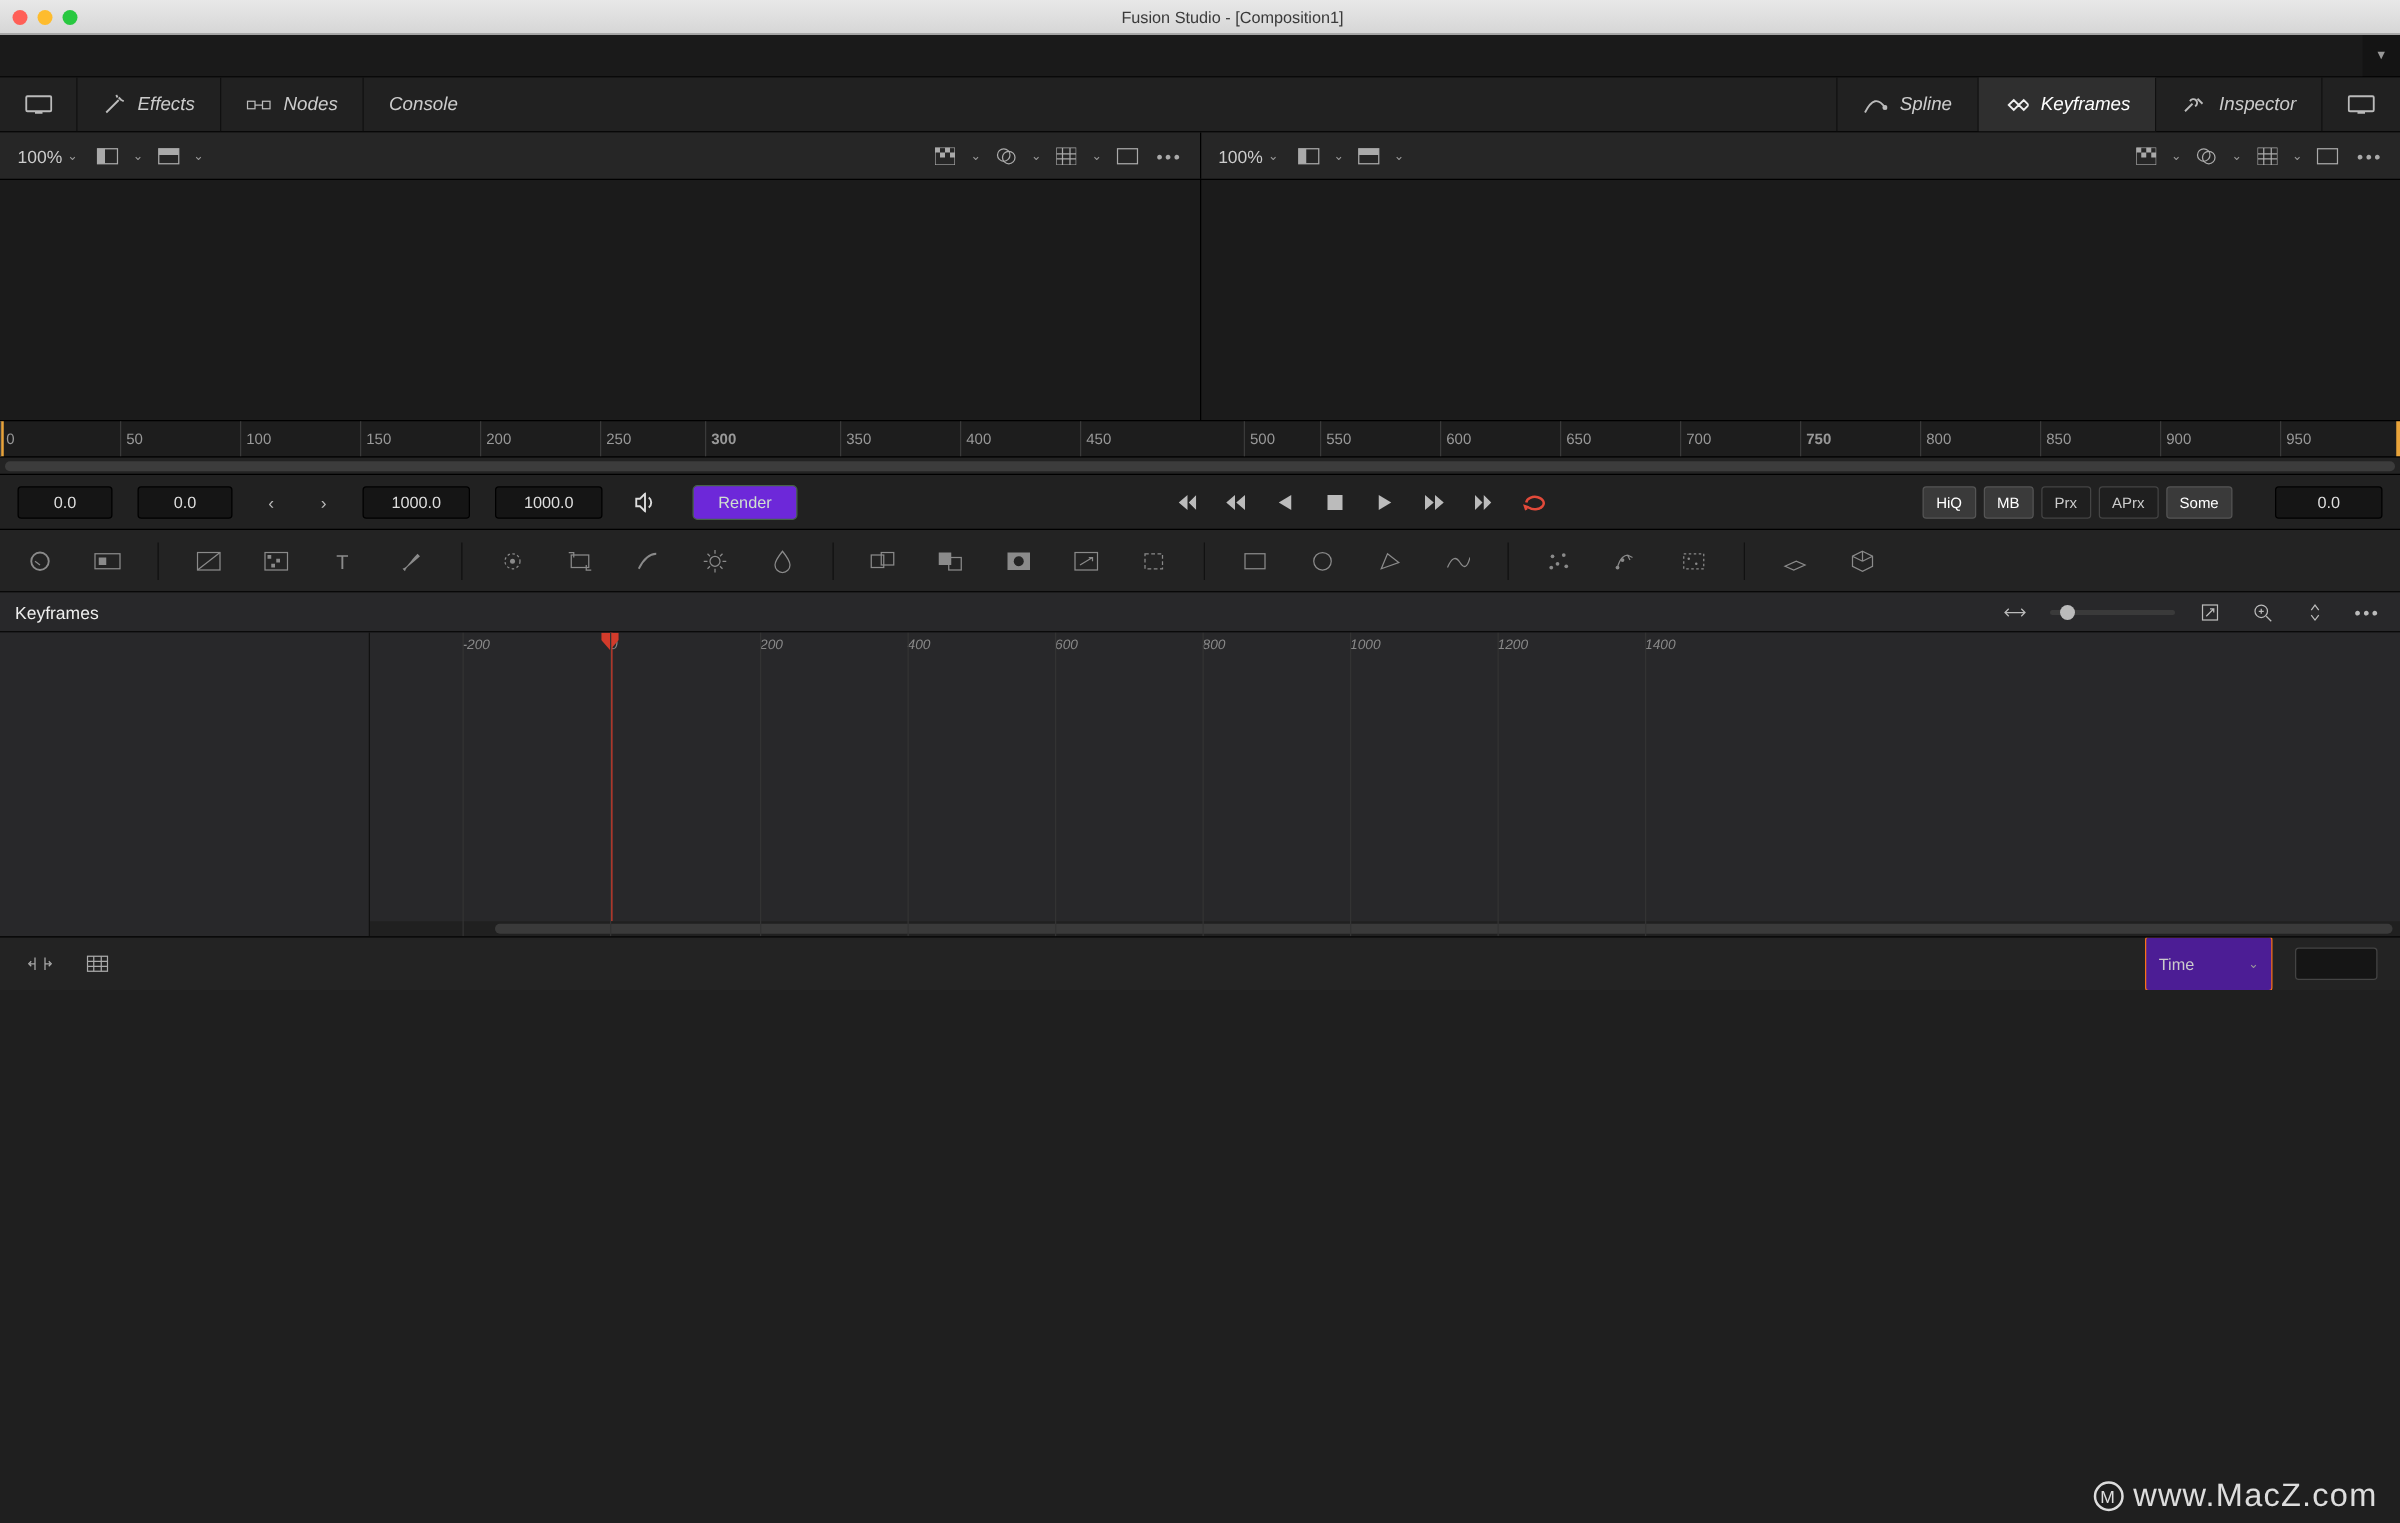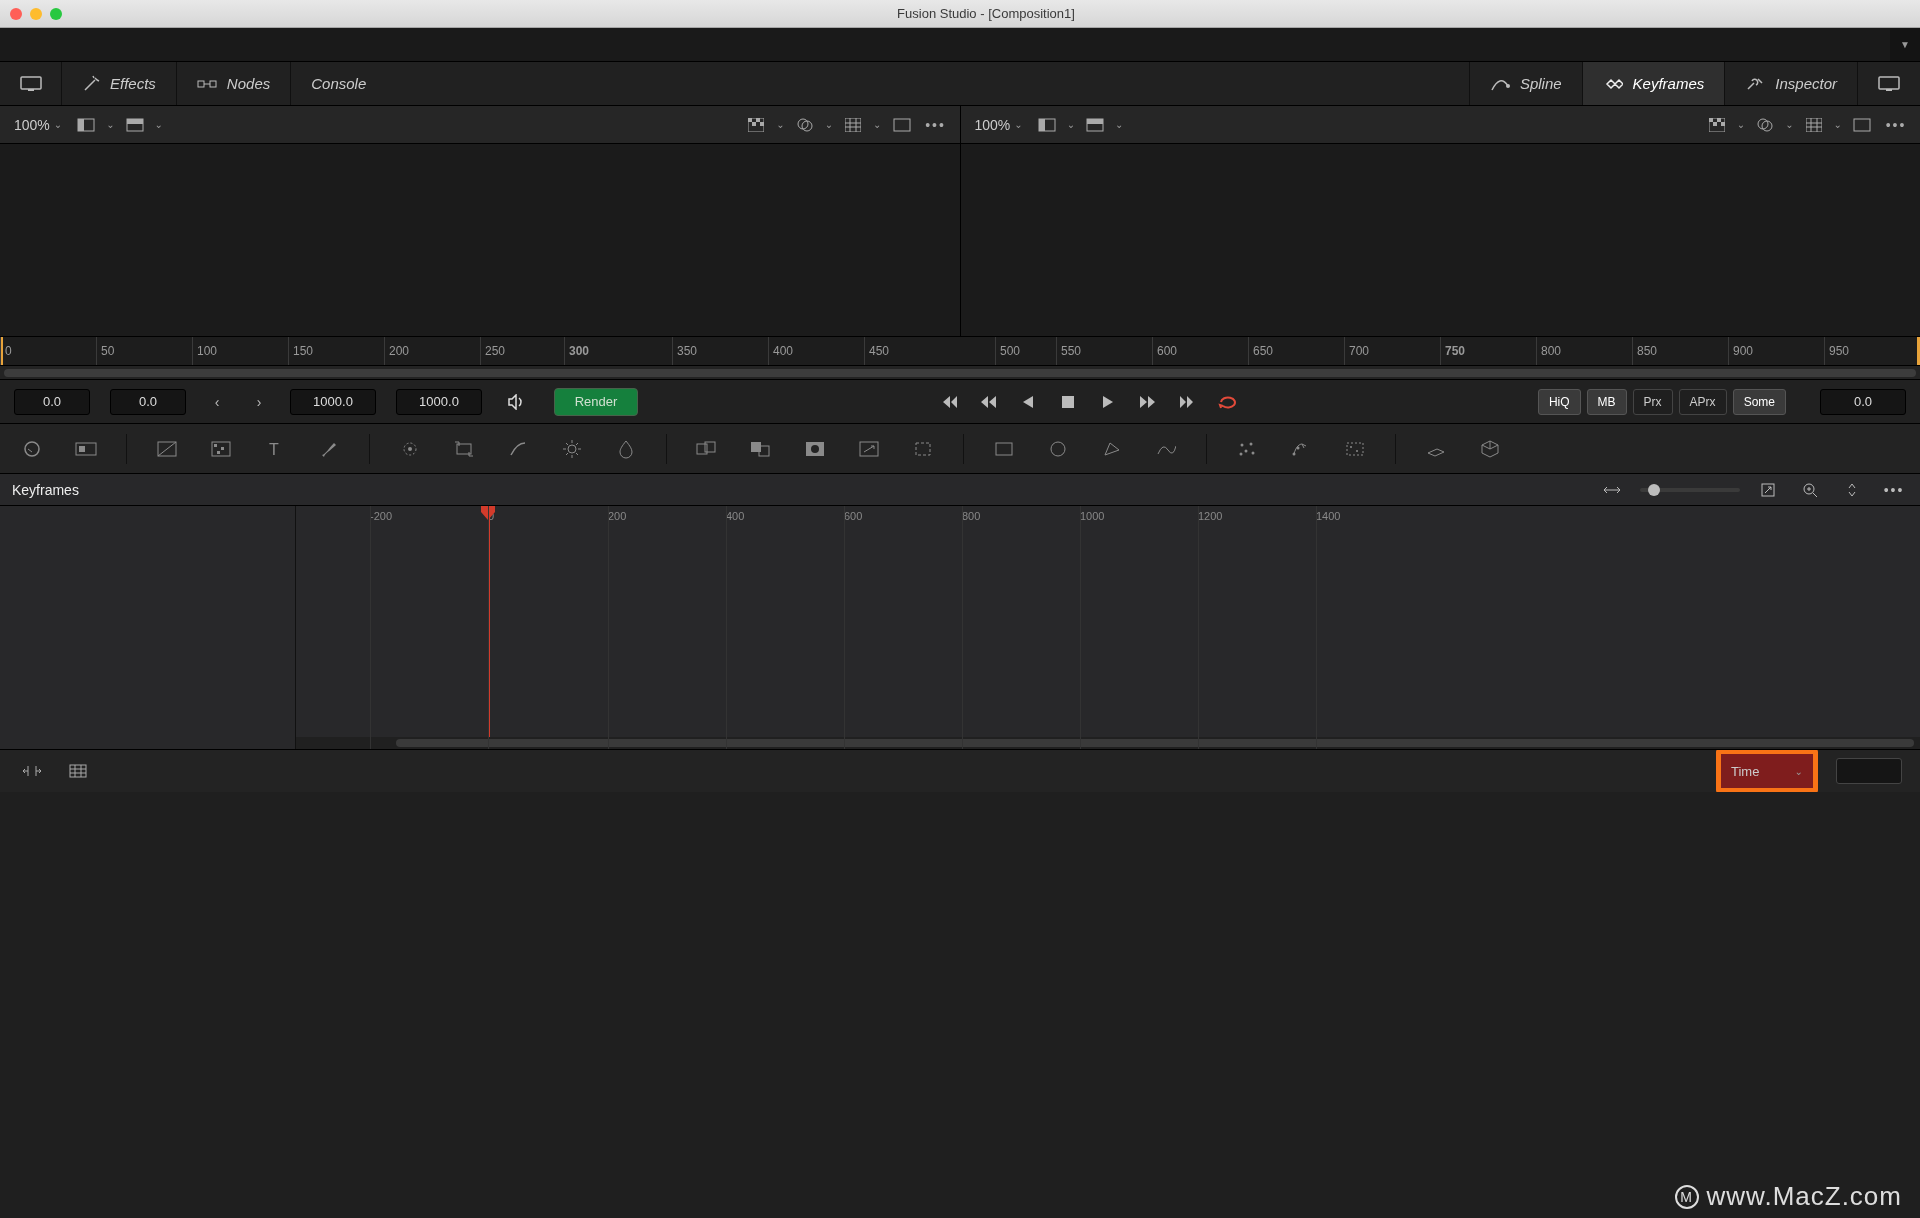--- a/index.html
+++ b/index.html
@@ -48,21 +48,21 @@
 .ruler-end { position:absolute; right:0; top:0; bottom:0; width:3px; background:#e8a33a; }
 .ruler-start { position:absolute; left:0; top:0; bottom:0; width:3px; background:#e8a33a; }
 .thin-scroll { height:14px; background:#232323; border-bottom:1px solid #000; padding:3px 4px; }
 .thin-scroll .thumb { height:8px; background:#3c3c3c; border-radius:4px; }
 
 
 .transport { height:44px; background:#212121; display:flex; align-items:center; padding:0 14px; gap:20px; border-bottom:1px solid #000; }
 .numfield { width:76px; height:26px; background:#151515; border:1px solid #000; border-radius:3px; color:#ddd; text-align:center; font-size:13px; line-height:24px; }
 .numfield.wide { width:86px; }
 .nav-arrow { width:22px; height:22px; display:flex; align-items:center; justify-content:center; color:#bbb; cursor:pointer; font-size:14px; }
-.render-btn { width:84px; height:28px; background:#15803d; border:1px solid #47624a; border-radius:4px; color:#d0e0d0; text-align:center; line-height:26px; font-size:13px; cursor:pointer; margin-left:4px; }
+.render-btn { width:84px; height:28px; background:#6d28d9; border:1px solid #47624a; border-radius:4px; color:#d0e0d0; text-align:center; line-height:26px; font-size:13px; cursor:pointer; margin-left:4px; }
 .playctrl { display:flex; gap:18px; align-items:center; margin-left:auto; margin-right:auto; }
 .pc { width:22px; height:22px; cursor:pointer; display:flex; align-items:center; justify-content:center; }
 .pc svg { fill:#bbb; }
 .pc.loop svg { fill:#e24a3a; }
 .qbtn { height:26px; padding:0 10px; border:1px solid #444; border-radius:3px; color:#ccc; font-size:12px; line-height:24px; cursor:pointer; background:#1f1f1f; }
 .qbtn.on { background:#3a3a3a; color:#fff; border-color:#555; }
 .t-shelf { display:flex; gap:6px; align-items:center; }
 
 
 .toolshelf { height:50px; background:#232323; display:flex; align-items:center; padding:0 18px; gap:26px; border-bottom:1px solid #000; }
@@ -76,32 +76,32 @@
 .kf-head-tools { margin-left:auto; display:flex; align-items:center; gap:14px; }
 .kf-head-tools .mini-btn { color:#bbb; }
 .zoom-slider { width:100px; height:4px; background:#3a3a3a; border-radius:2px; position:relative; }
 .zoom-slider .knob { position:absolute; left:8px; top:-4px; width:12px; height:12px; background:#bbb; border-radius:50%; }
 
 
 .kf-body { height:244px; background:#28282a; display:flex; border-bottom:1px solid #000; position:relative; }
 .kf-tree { width:296px; border-right:1px solid #111; }
 .kf-timeline { flex:1; position:relative; overflow:hidden; }
 .kf-ruler { height:22px; position:relative; font-size:11px; color:#888; }
-.kf-ruler .kt { position:absolute; top:4px; }
+.kf-ruler .kt { position:absolute; top:4px;font-style:italic; }
 .kf-grid { position:absolute; top:0; bottom:0; border-left:1px solid #333; }
 .playline { position:absolute; top:0; bottom:12px; width:2px; background:#d23b2b; left:480px; }
 .playhead { position:absolute; top:0; left:474px; width:14px; height:14px; }
 .playhead svg { fill:#d23b2b; }
 .kf-hscroll { position:absolute; left:0; right:0; bottom:0; height:12px; background:#202020; }
 .kf-hscroll .th { position:absolute; left:395px; right:6px; top:2px; height:8px; background:#3a3a3a; border-radius:4px; }
 
 
 .footer { height:42px; background:#232323; display:flex; align-items:center; padding:0 18px; gap:18px; }
 .footer .fflex { flex:1; }
-.sel-box { height:44px; width:102px; border:5px solid #f97316; border-radius:3px; display:flex; align-items:center; padding:0 10px; color:#ccc; font-size:13px; justify-content:space-between; cursor:pointer; background:#7f1d1d; }
+.sel-box { height:44px; width:102px; border:1px solid #f97316; border-radius:3px; display:flex; align-items:center; padding:0 10px; color:#ccc; font-size:13px; justify-content:space-between; cursor:pointer; background:#4c1d95; }
 .empty-field { height:26px; width:66px; border:1px solid #444; border-radius:3px; background:#151515; }
 
 .watermark { position:fixed; right:18px; bottom:6px; color:#e8e8e8; font-size:26px; letter-spacing:1px; font-family: Georgia, 'Times New Roman', serif; display:flex; align-items:center; gap:8px; opacity:.95; pointer-events:none; }
 .watermark .circ { width:24px; height:24px; border:2px solid #e8e8e8; border-radius:50%; display:flex; align-items:center; justify-content:center; font-size:14px; font-family:Arial; }
 </style>
 </head>
 <body>
 
 <div class="titlebar">
   <div class="traffic">

